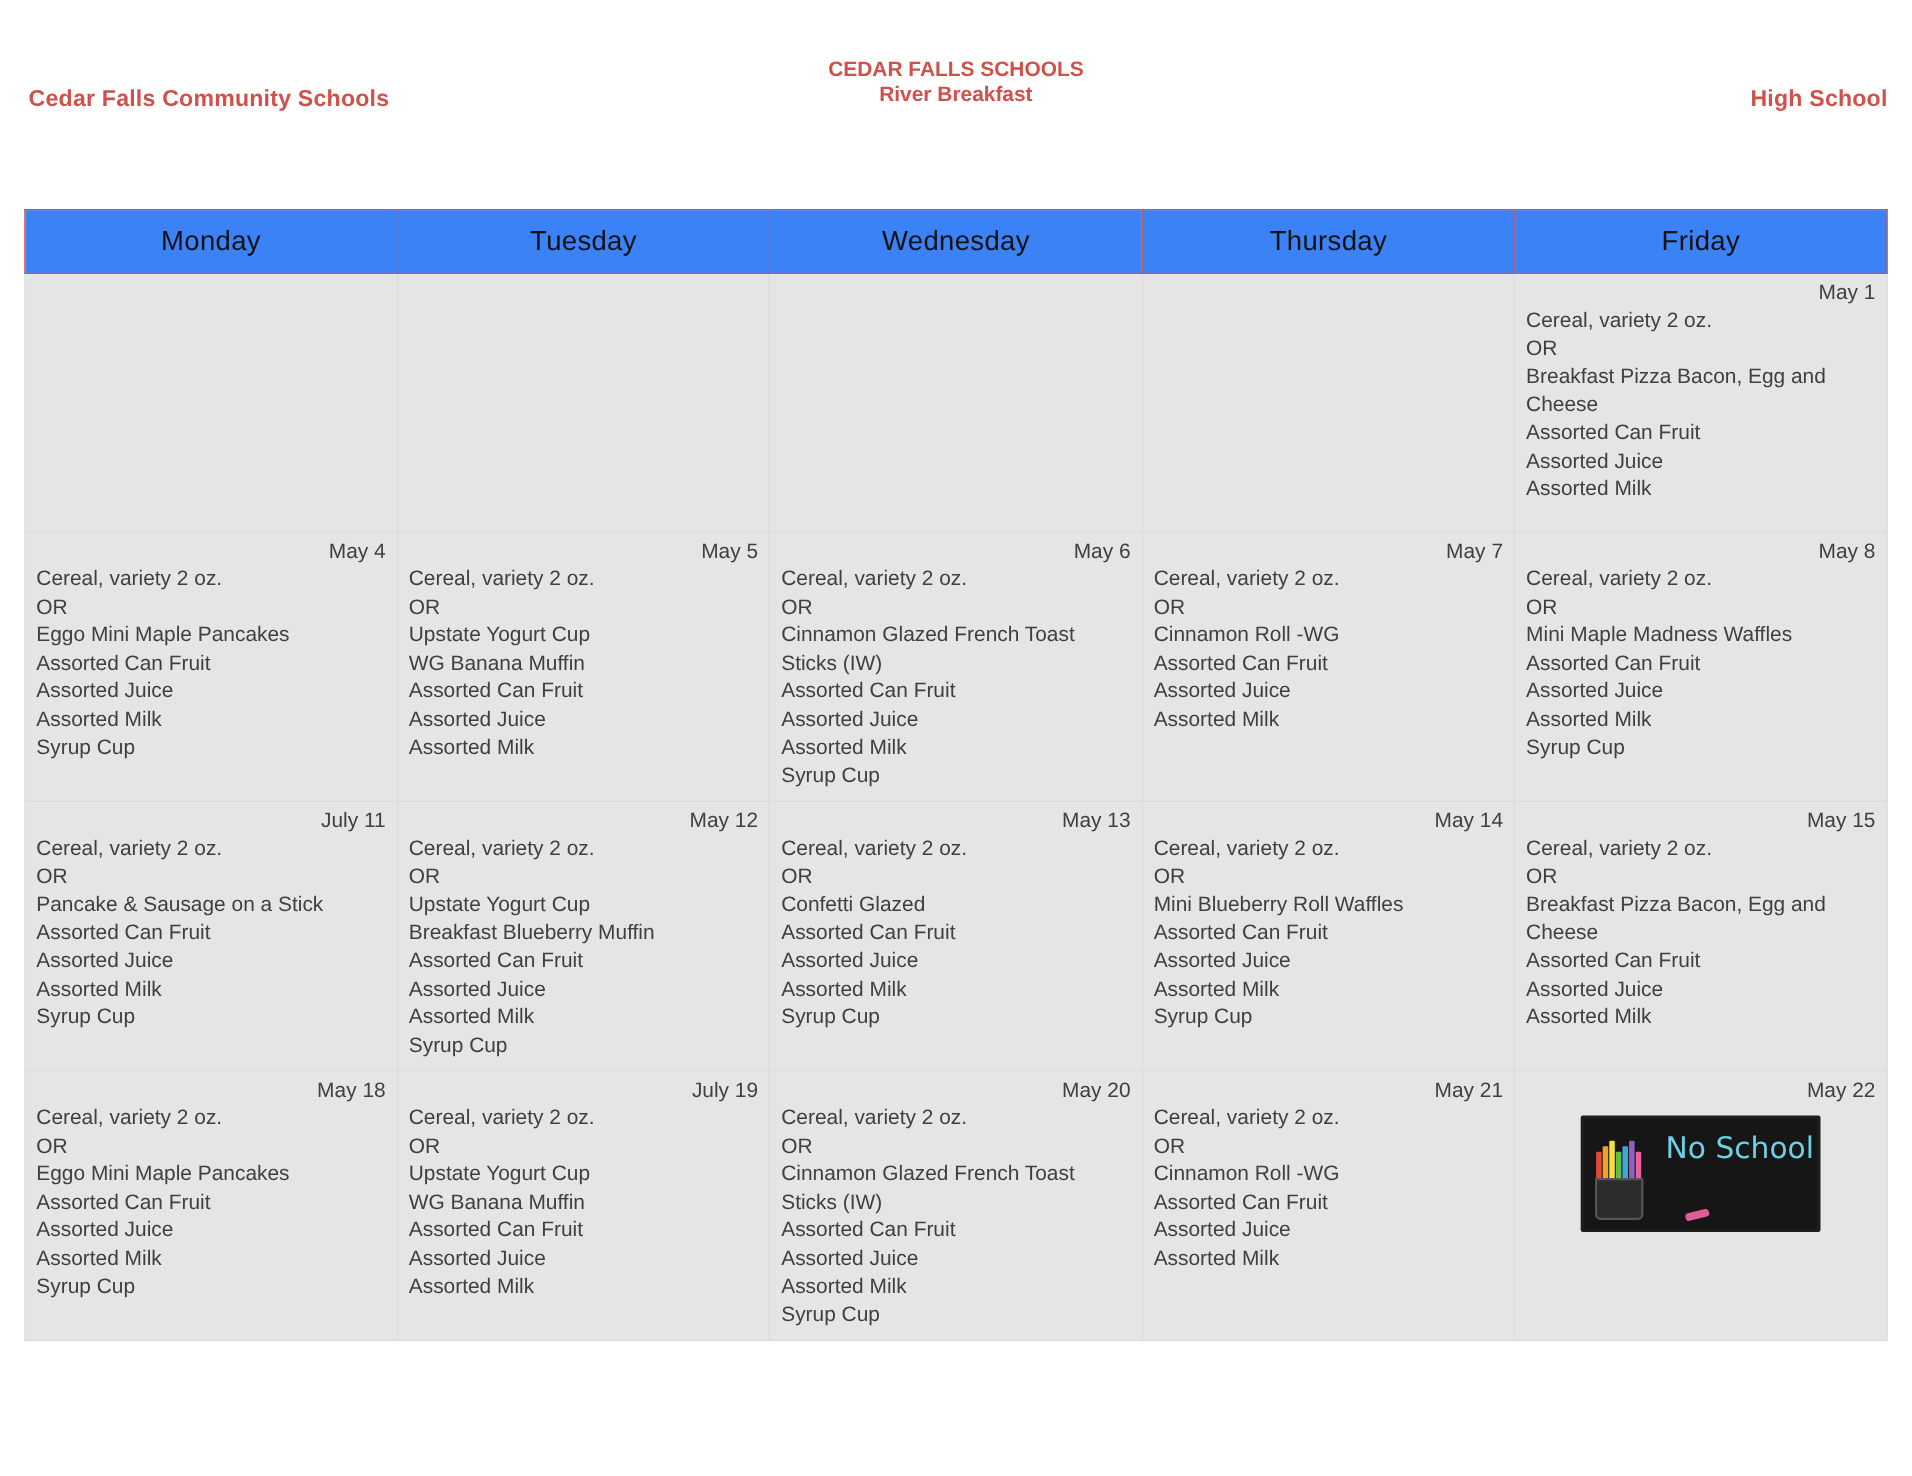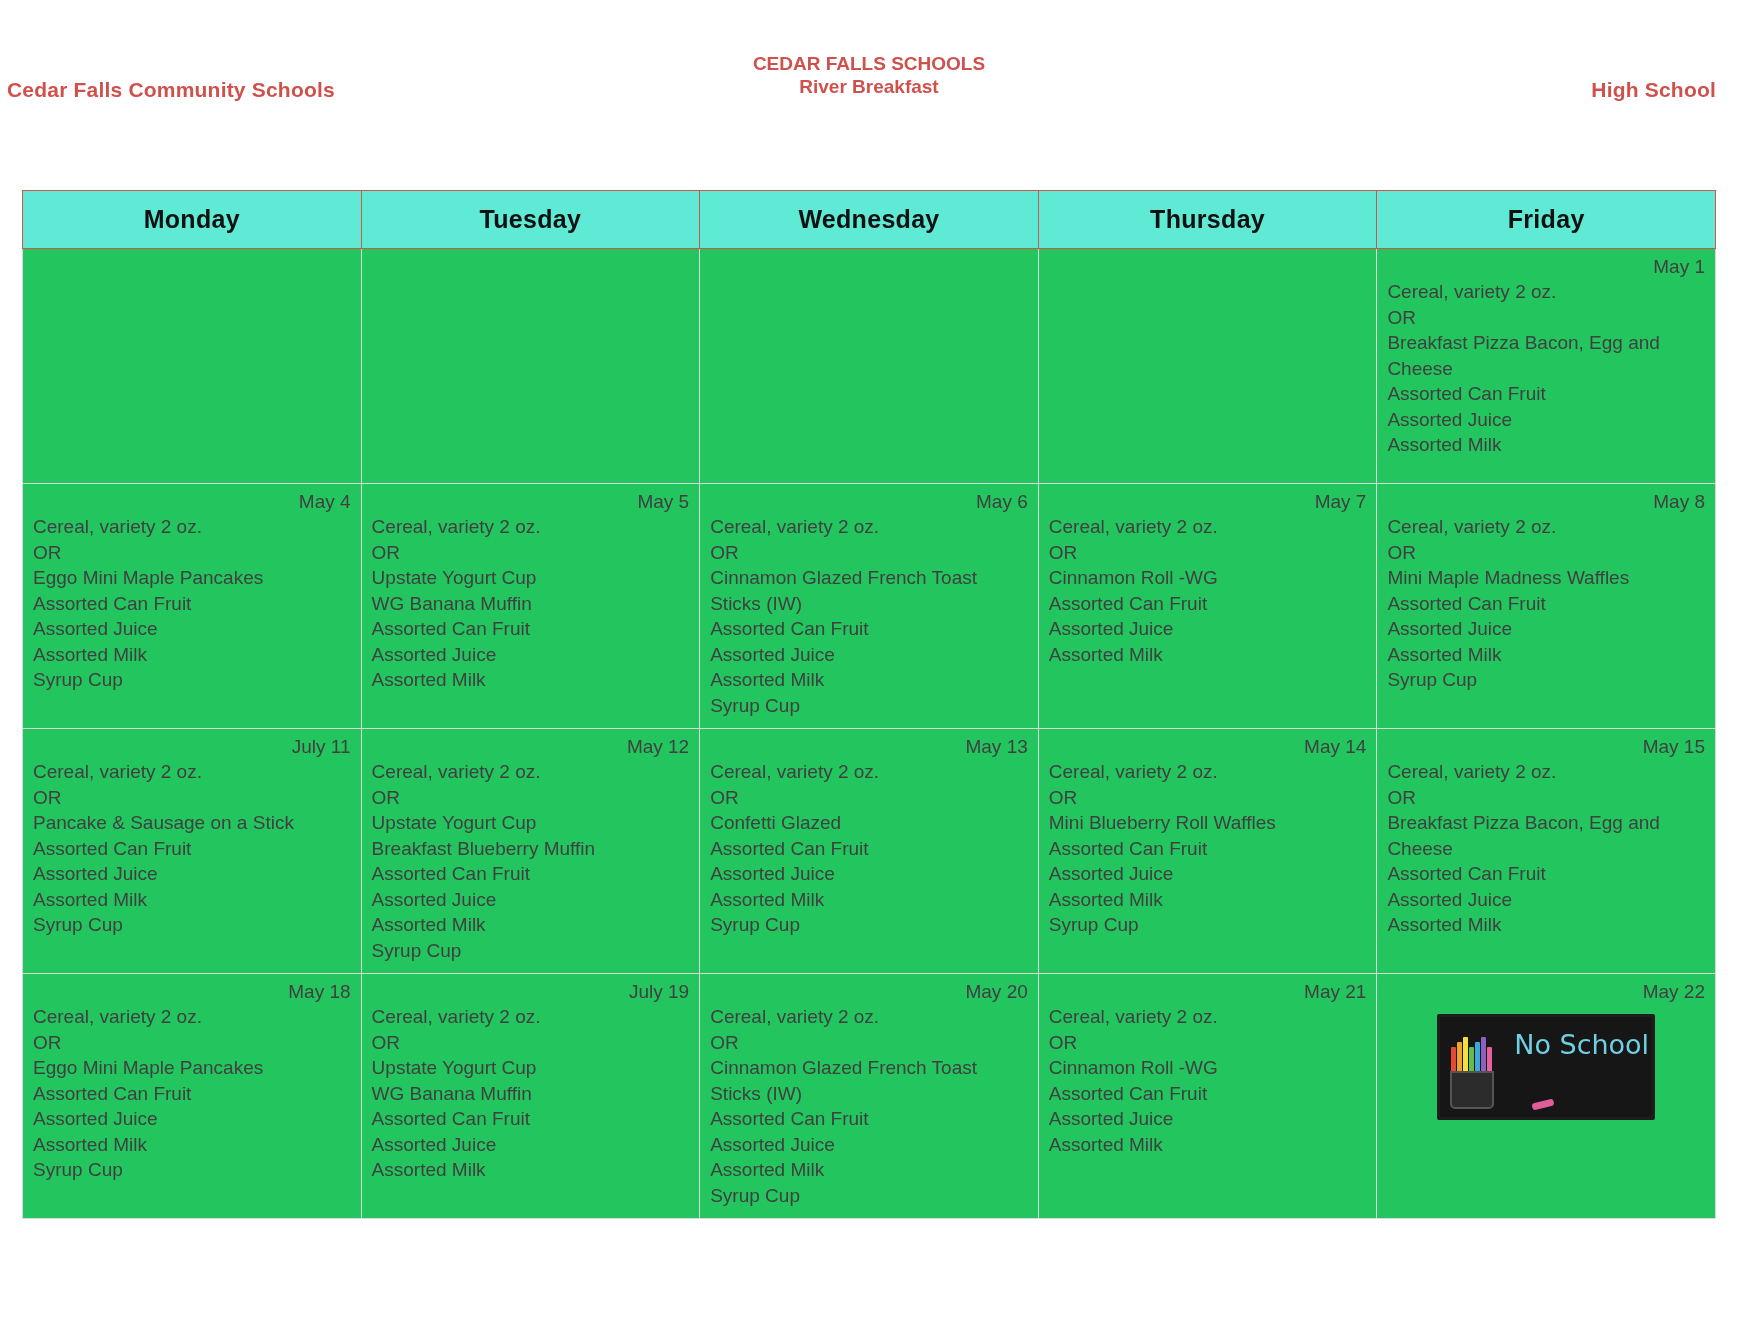--- a/index.html
+++ b/index.html
@@ -22,21 +22,21 @@
     padding: 0;
   }
 
   
   .header {
     position: relative;
     height: 140px;
   }
   .hdr-left {
     position: absolute;
-    left: 7px;
+    left: 26px;
     top: 78px;
     font-size: 21px;
     font-weight: bold;
     color: #d0514b;
     letter-spacing: .2px;
   }
   .hdr-right {
     position: absolute;
     right: 22px;
     top: 78px;
@@ -61,35 +61,35 @@
   
   .calendar {
     position: absolute;
     left: 22px;
     top: 190px;
     width: 1694px;
     border-collapse: collapse;
     table-layout: fixed;
   }
   .calendar th {
-    background: #5eead4;
+    background: #3b82f6;
     color: #111111;
     font-size: 25px;
-    font-weight: bold;
+    font-weight: normal;
     height: 55px;
     text-align: center;
     border: 1px solid #d0534c;
     letter-spacing: .3px;
   }
   .calendar td {
     border: 1px solid #d9d9d9;
     vertical-align: top;
     padding: 6px 10px 10px 10px;
     height: 218px;
-    background: #22c55e;
+    background: #e5e5e5;
   }
   .cell-date {
     text-align: right;
     font-size: 19px;
     color: #404040;
     line-height: 24px;
     height: 24px;
   }
   .cell-items {
     text-align: left;

